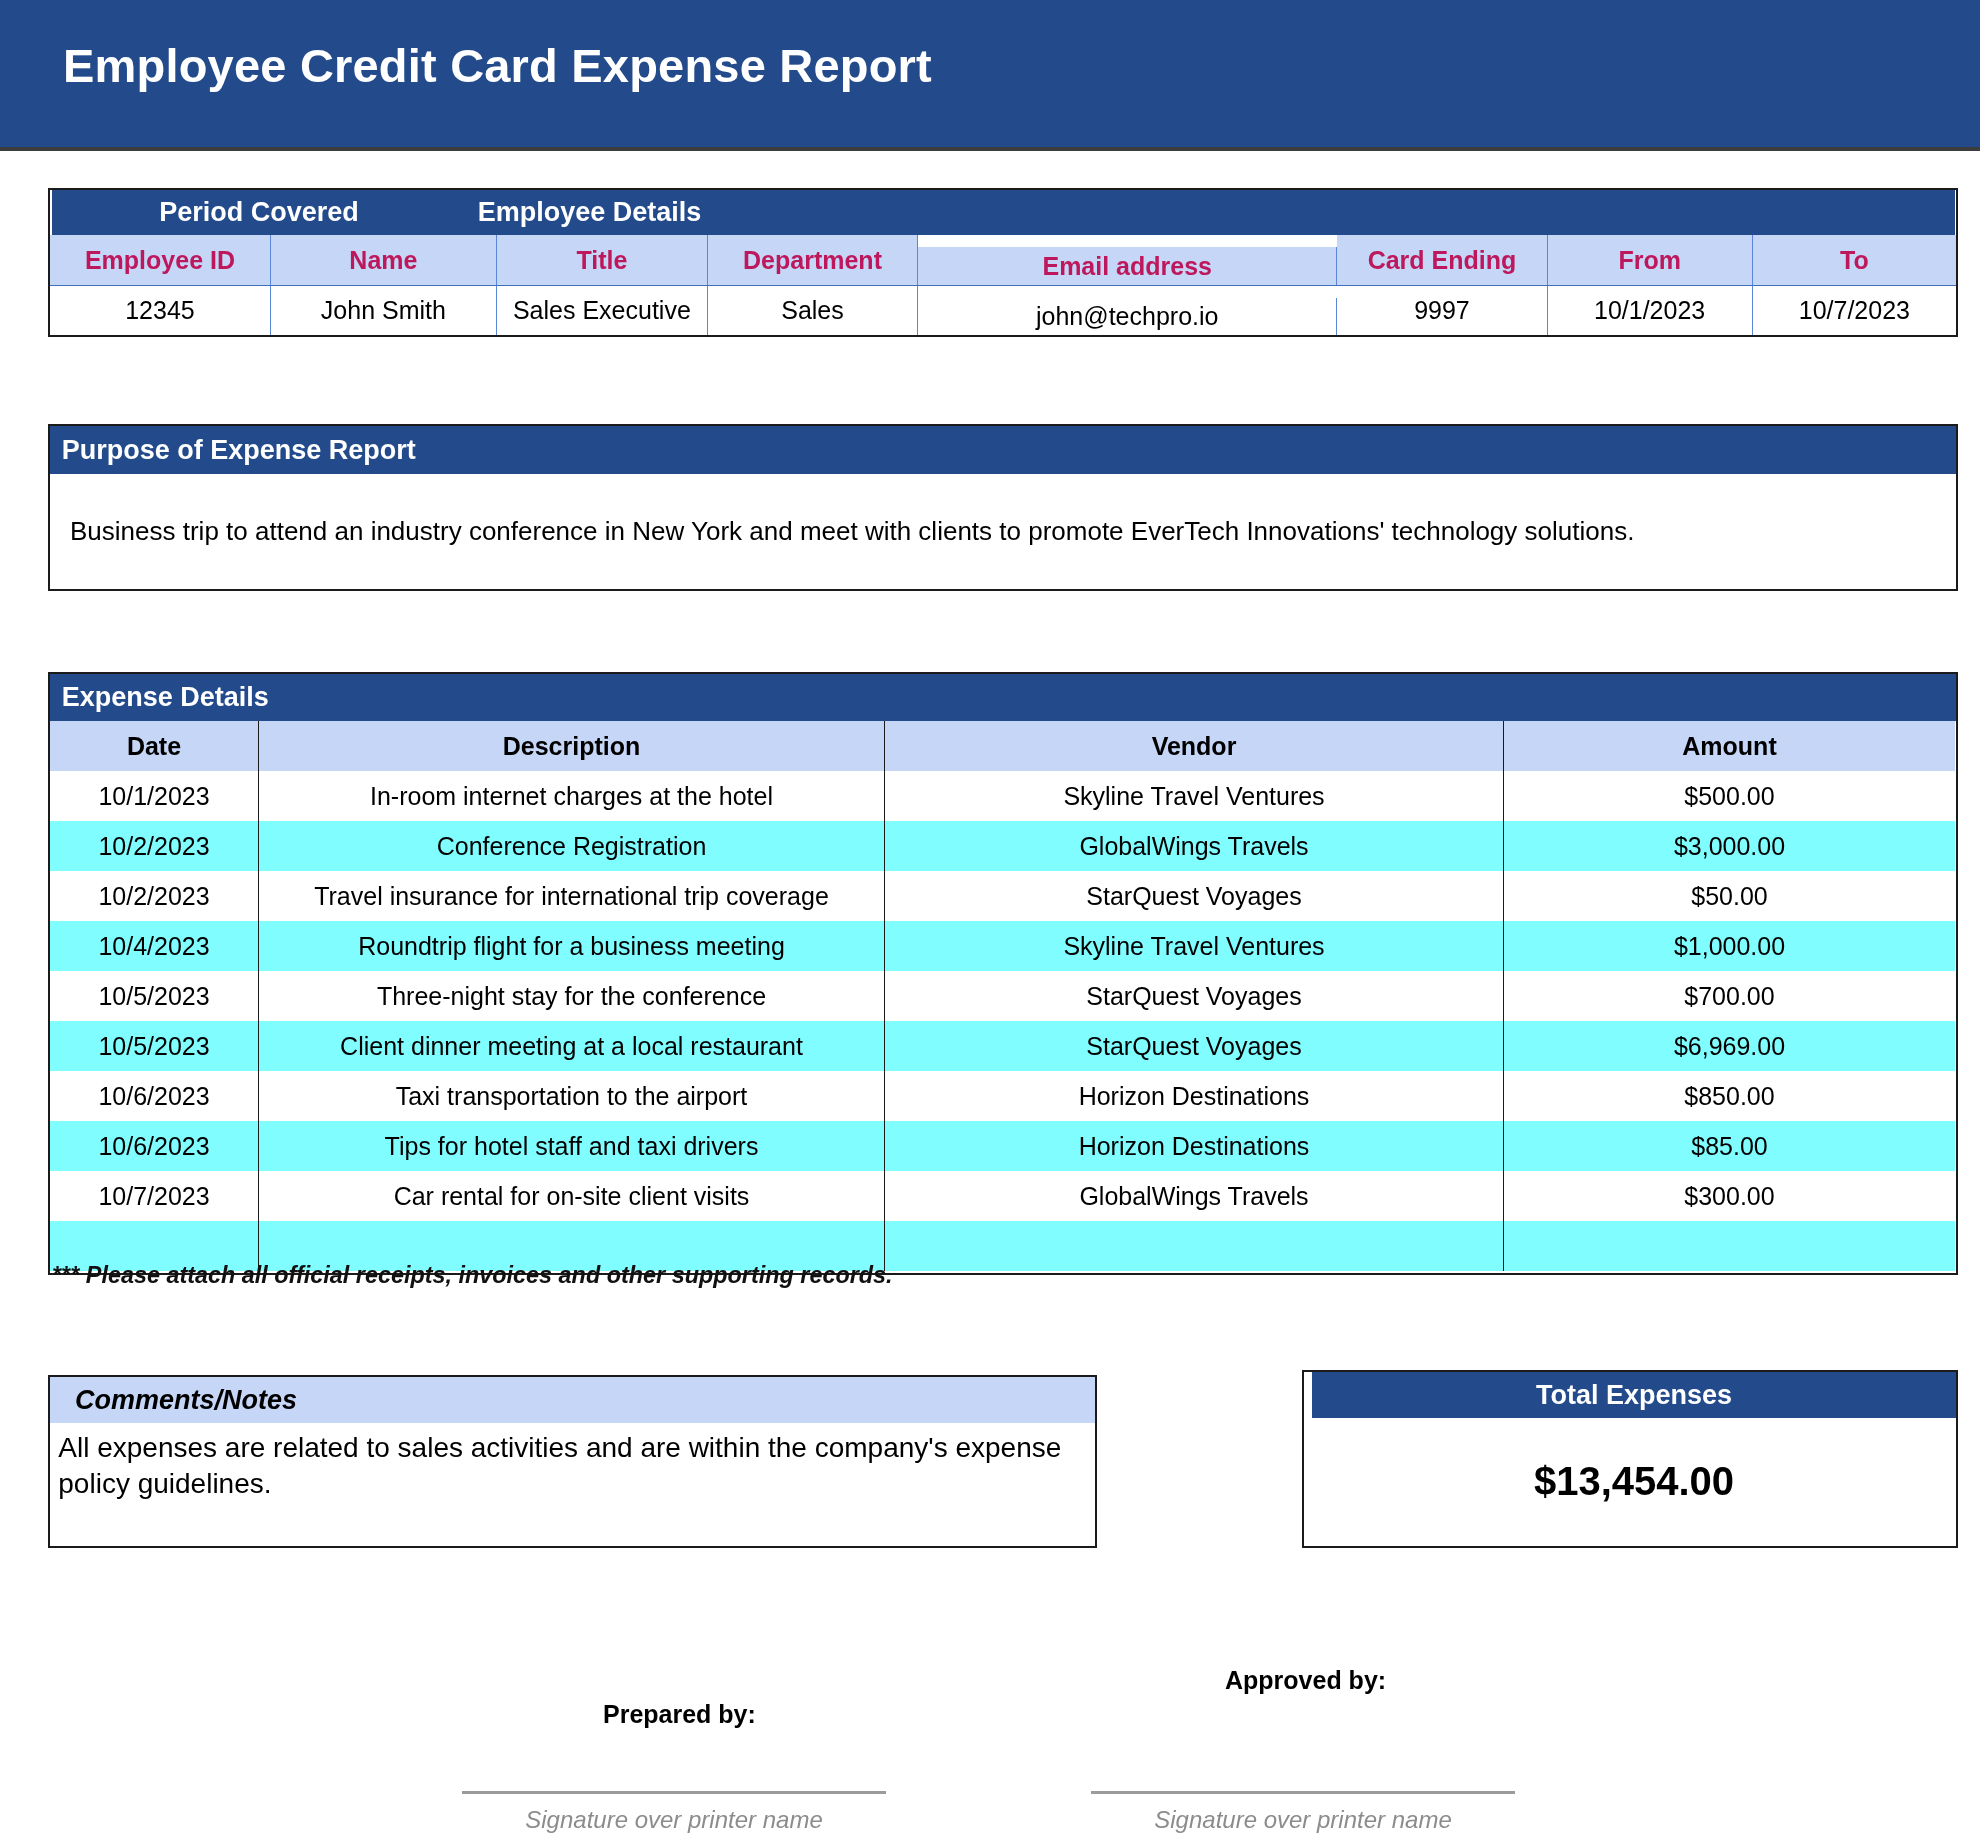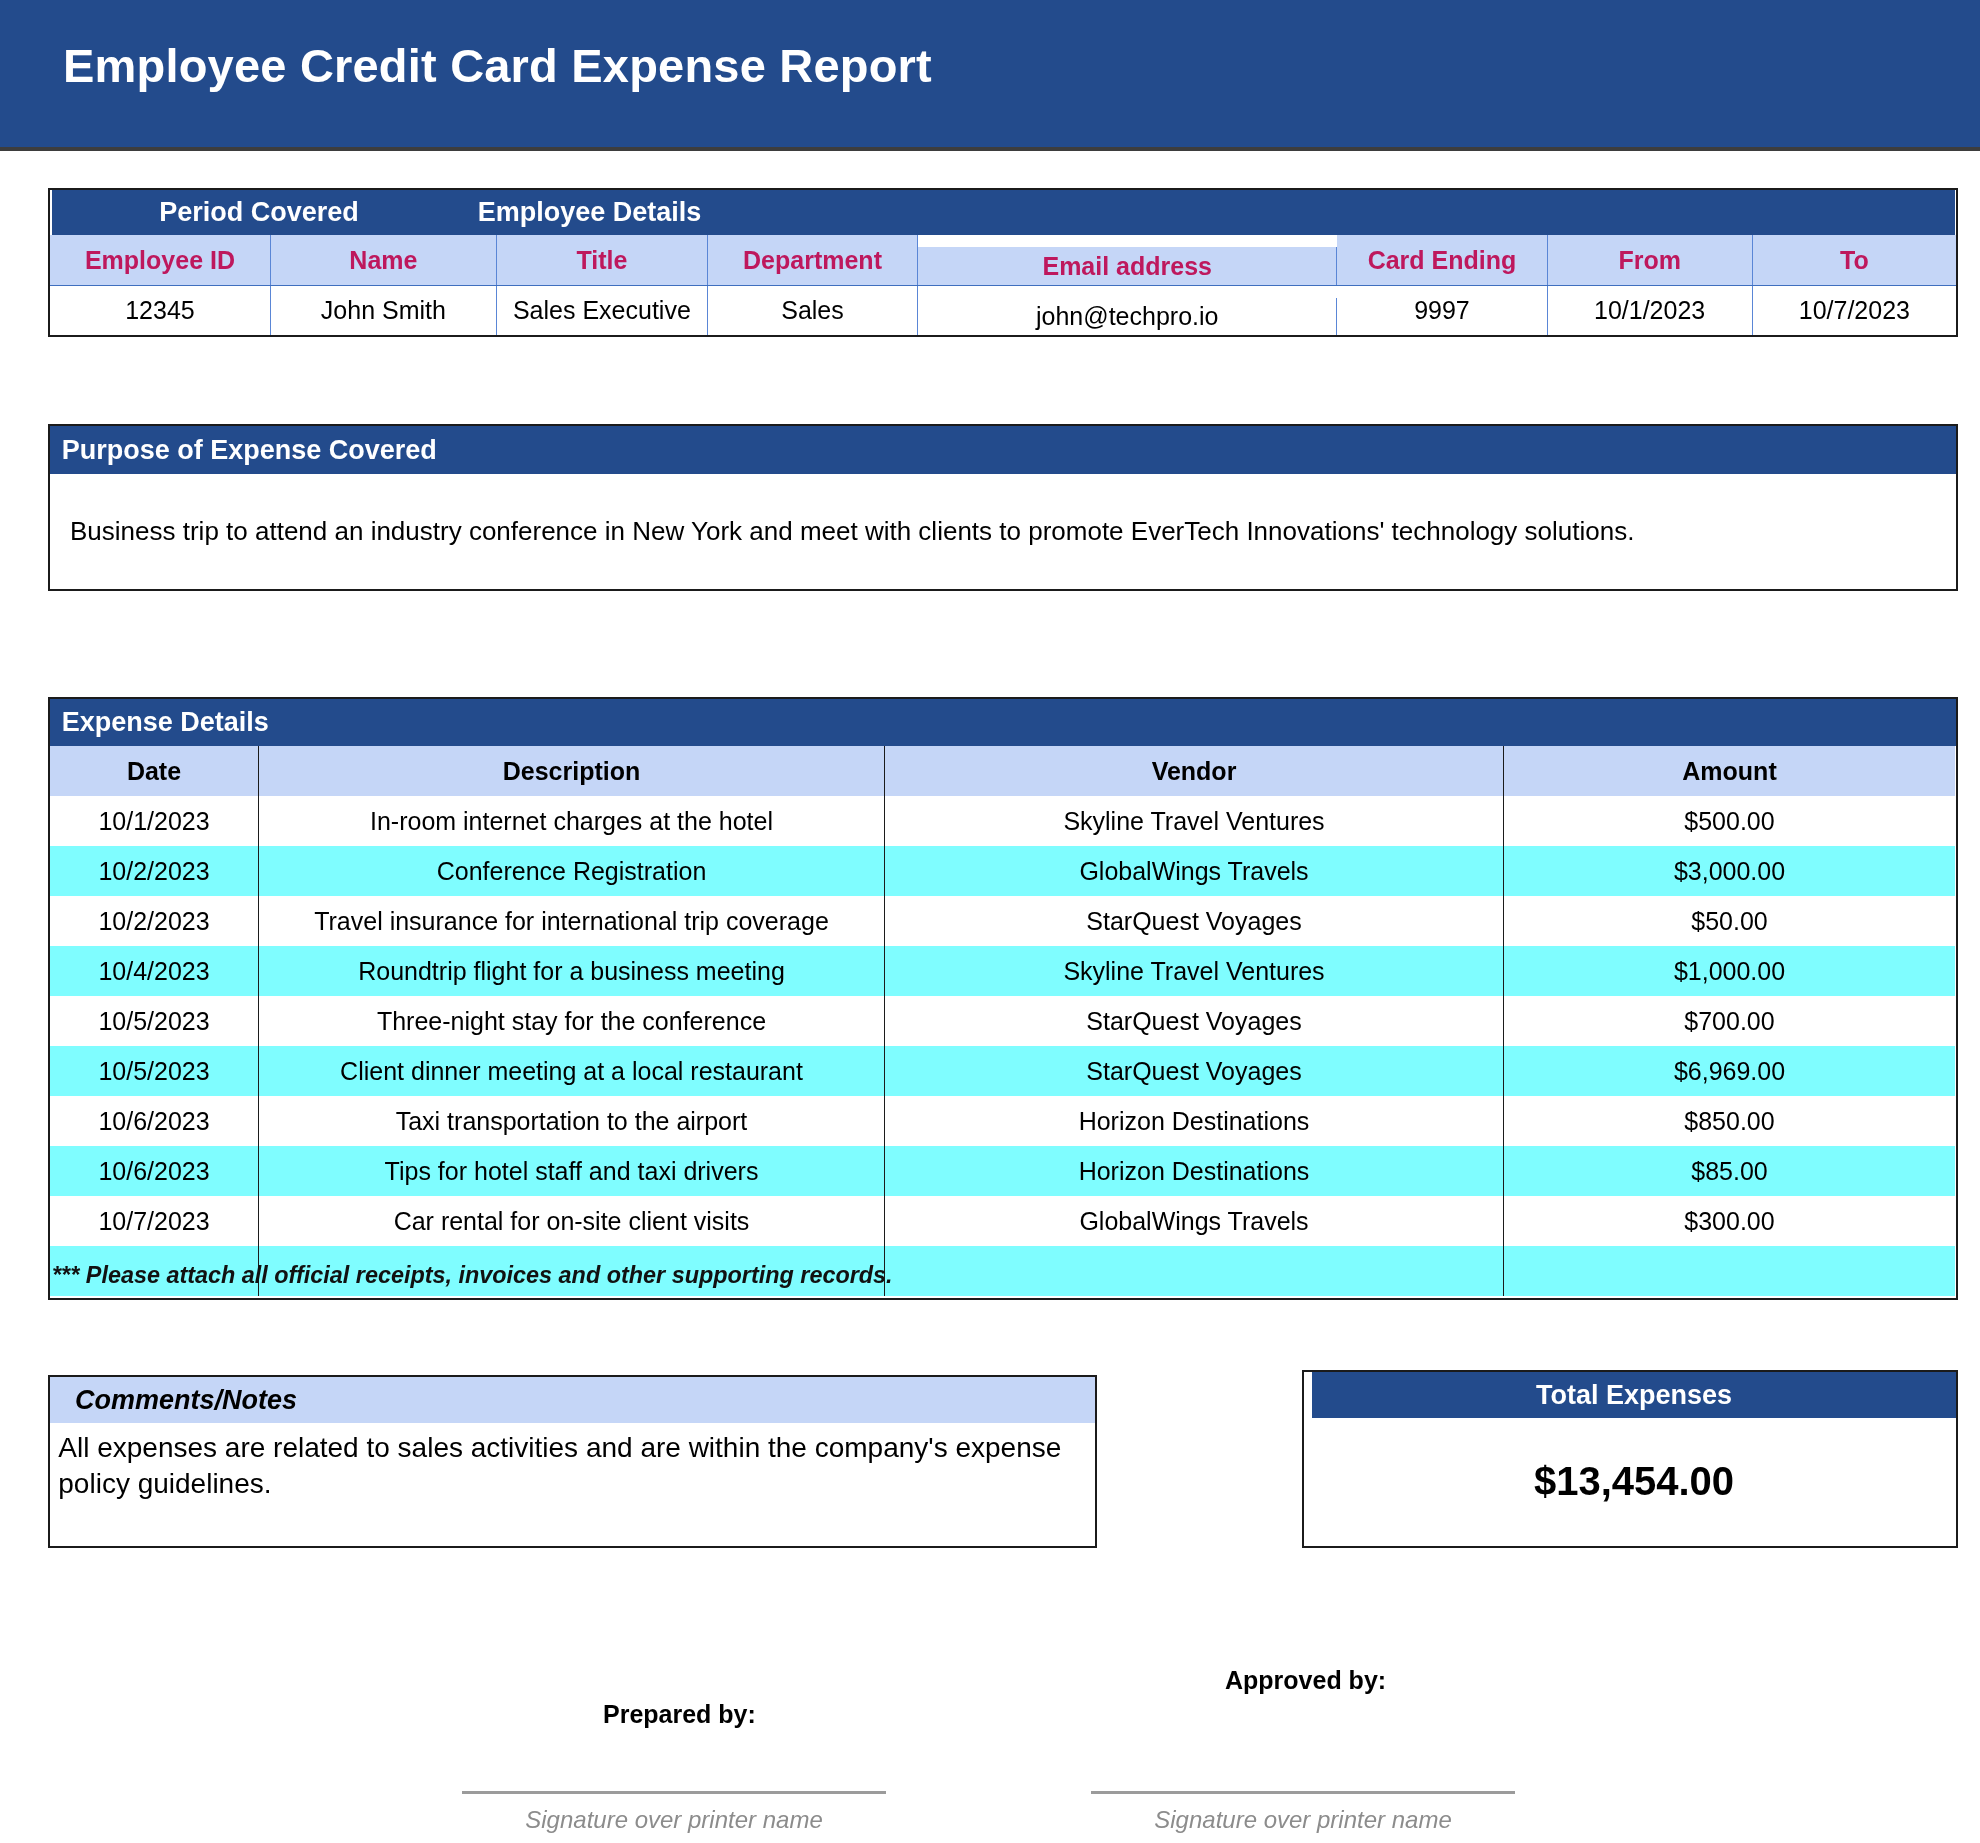--- a/index.html
+++ b/index.html
@@ -136,21 +136,21 @@
     display: flex;
     align-items: center;
     padding-left: 20px;
     box-sizing: border-box;
   }
 
   
   .exp-block {
     position: absolute;
     left: 48px;
-    top: 697px;
+    top: 672px;
     width: 1910px;
     height: 603px;
     border: 2.5px solid #1b1b1b;
     box-sizing: border-box;
   }
   .exp-bar { height: 47px; }
   .exp-row { display: flex; height: 50px; }
   .exp-row .cell {
     display: flex;
     align-items: center;
@@ -302,21 +302,21 @@
     <div class="body-cell c-title">Sales Executive</div>
     <div class="body-cell c-dept">Sales</div>
     <div class="body-cell c-email">john@techpro.io</div>
     <div class="body-cell c-card">9997</div>
     <div class="body-cell c-from">10/1/2023</div>
     <div class="body-cell c-to">10/7/2023</div>
   </div>
 </div>
 
 <div class="purpose-block">
-  <div class="sec-bar purpose-bar">Purpose of Expense Covered</div>
+  <div class="sec-bar purpose-bar">Purpose of Expense Report</div>
   <div class="purpose-body">Business trip to attend an industry conference in New York and meet with clients to promote EverTech Innovations' technology solutions.</div>
 </div>
 
 <div class="exp-block">
   <div class="sec-bar exp-bar">Expense Details</div>
 
   <div class="exp-row exp-head">
     <div class="cell k-date">Date</div>
     <div class="cell k-desc">Description</div>
     <div class="cell k-vendor">Vendor</div>

